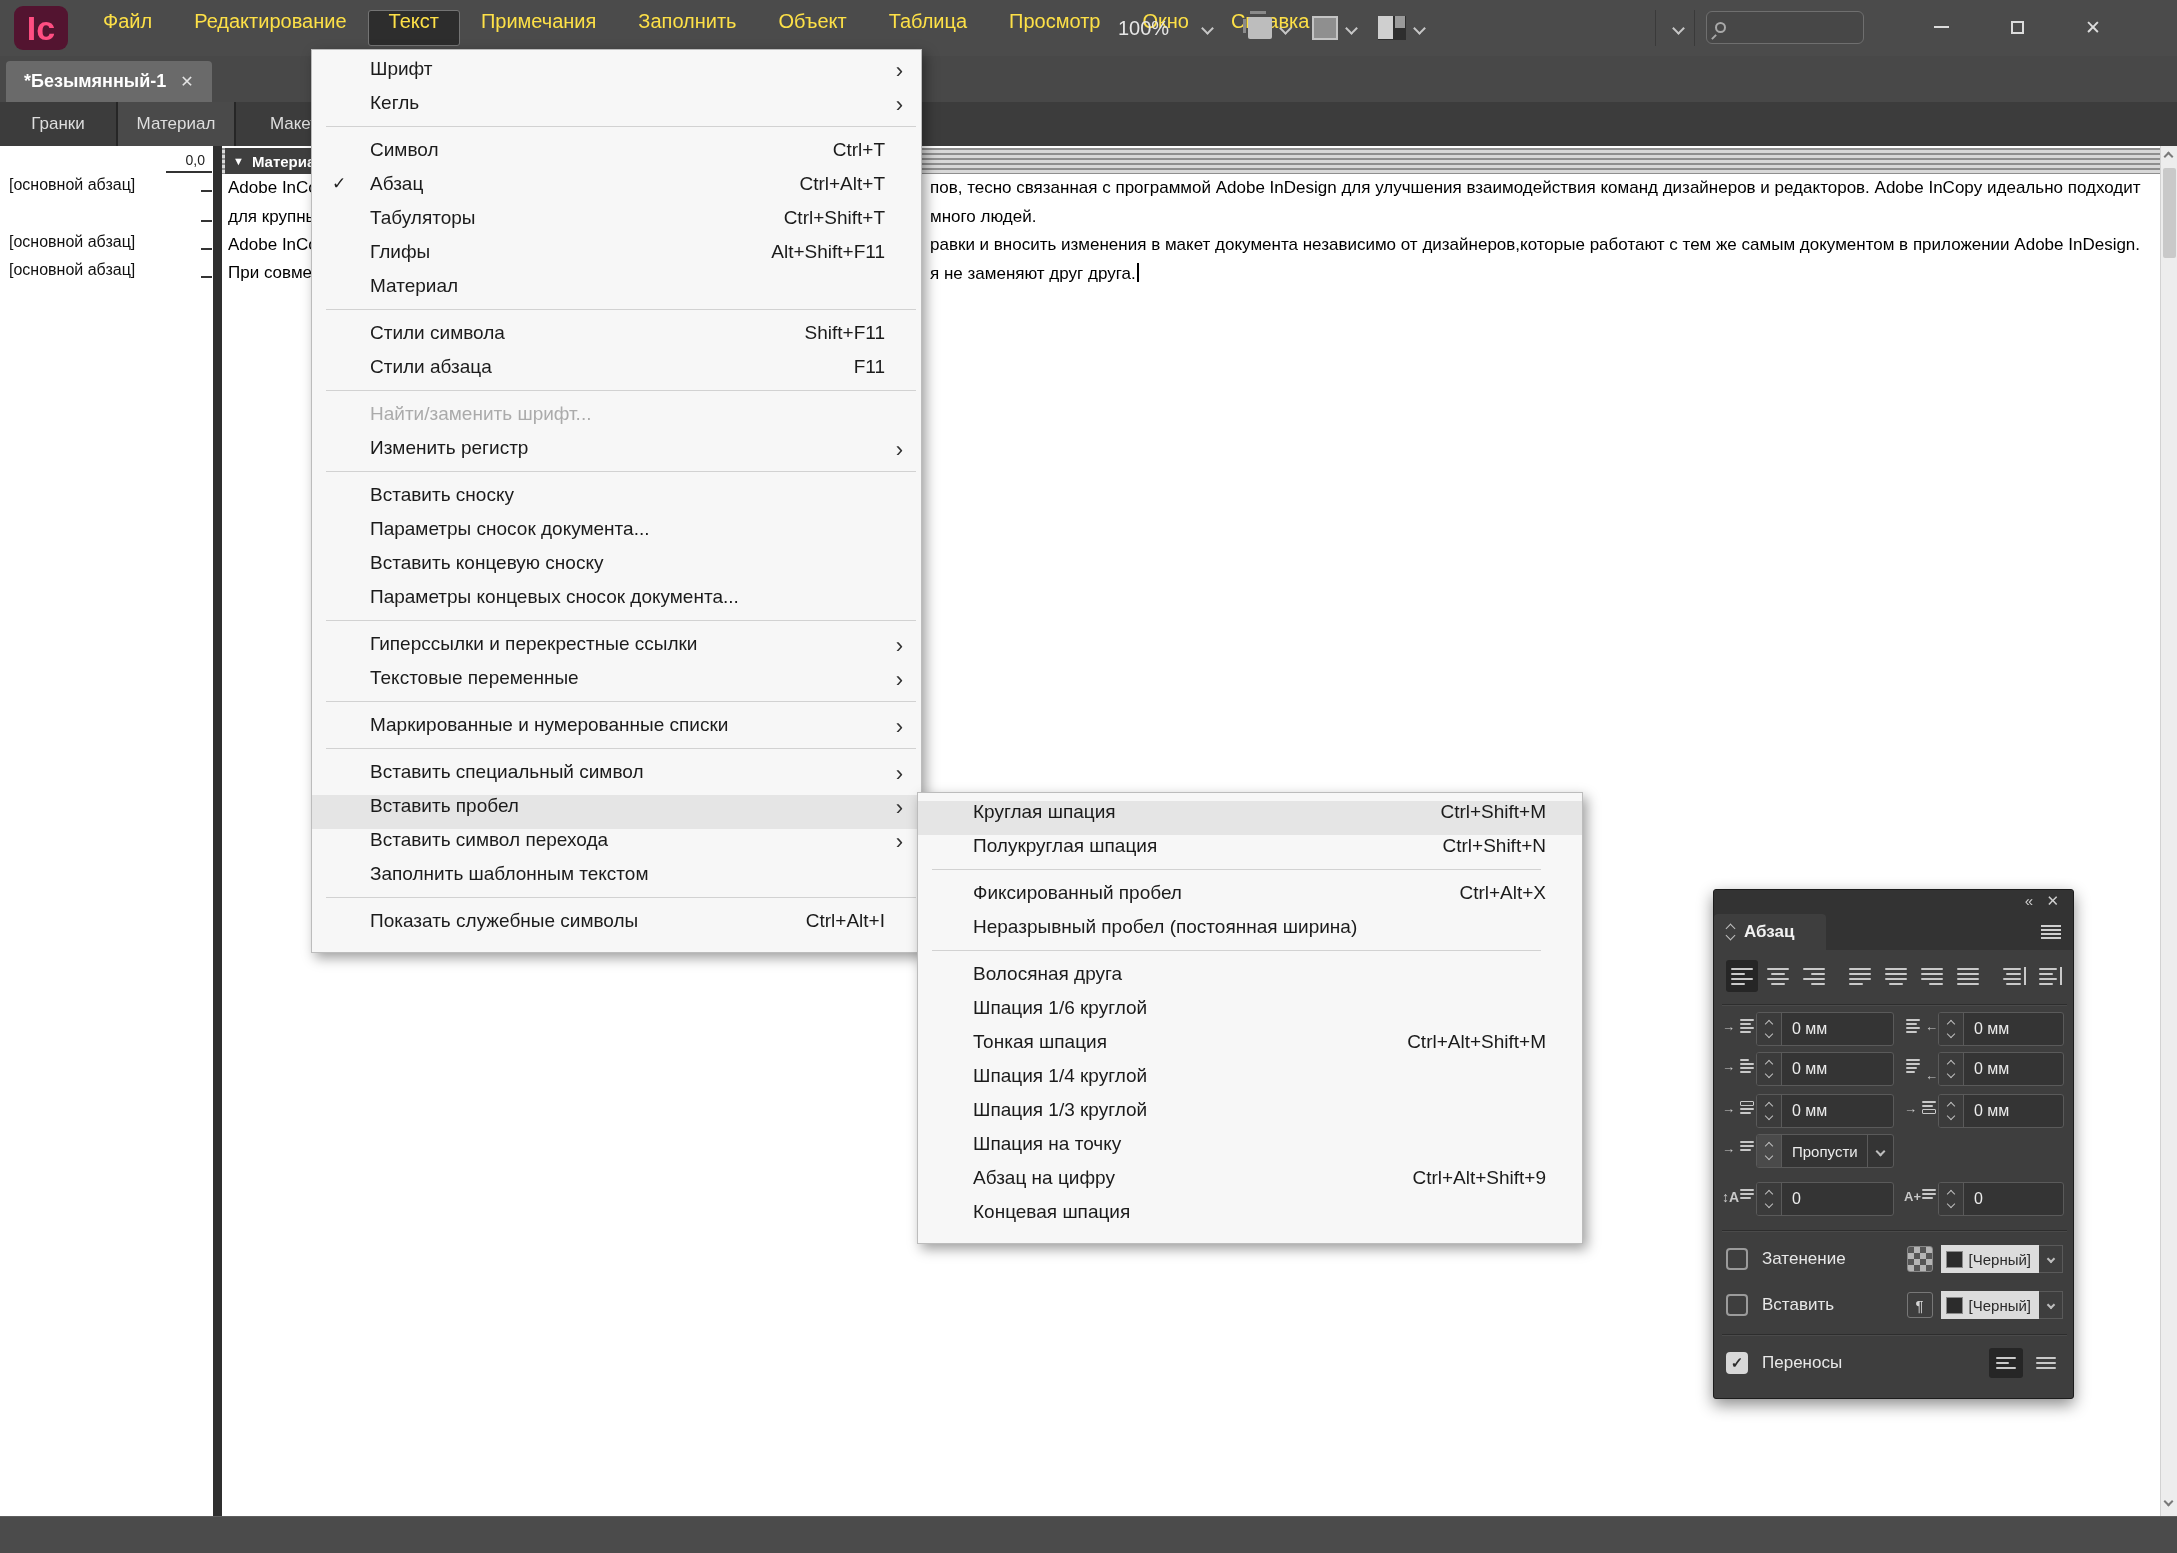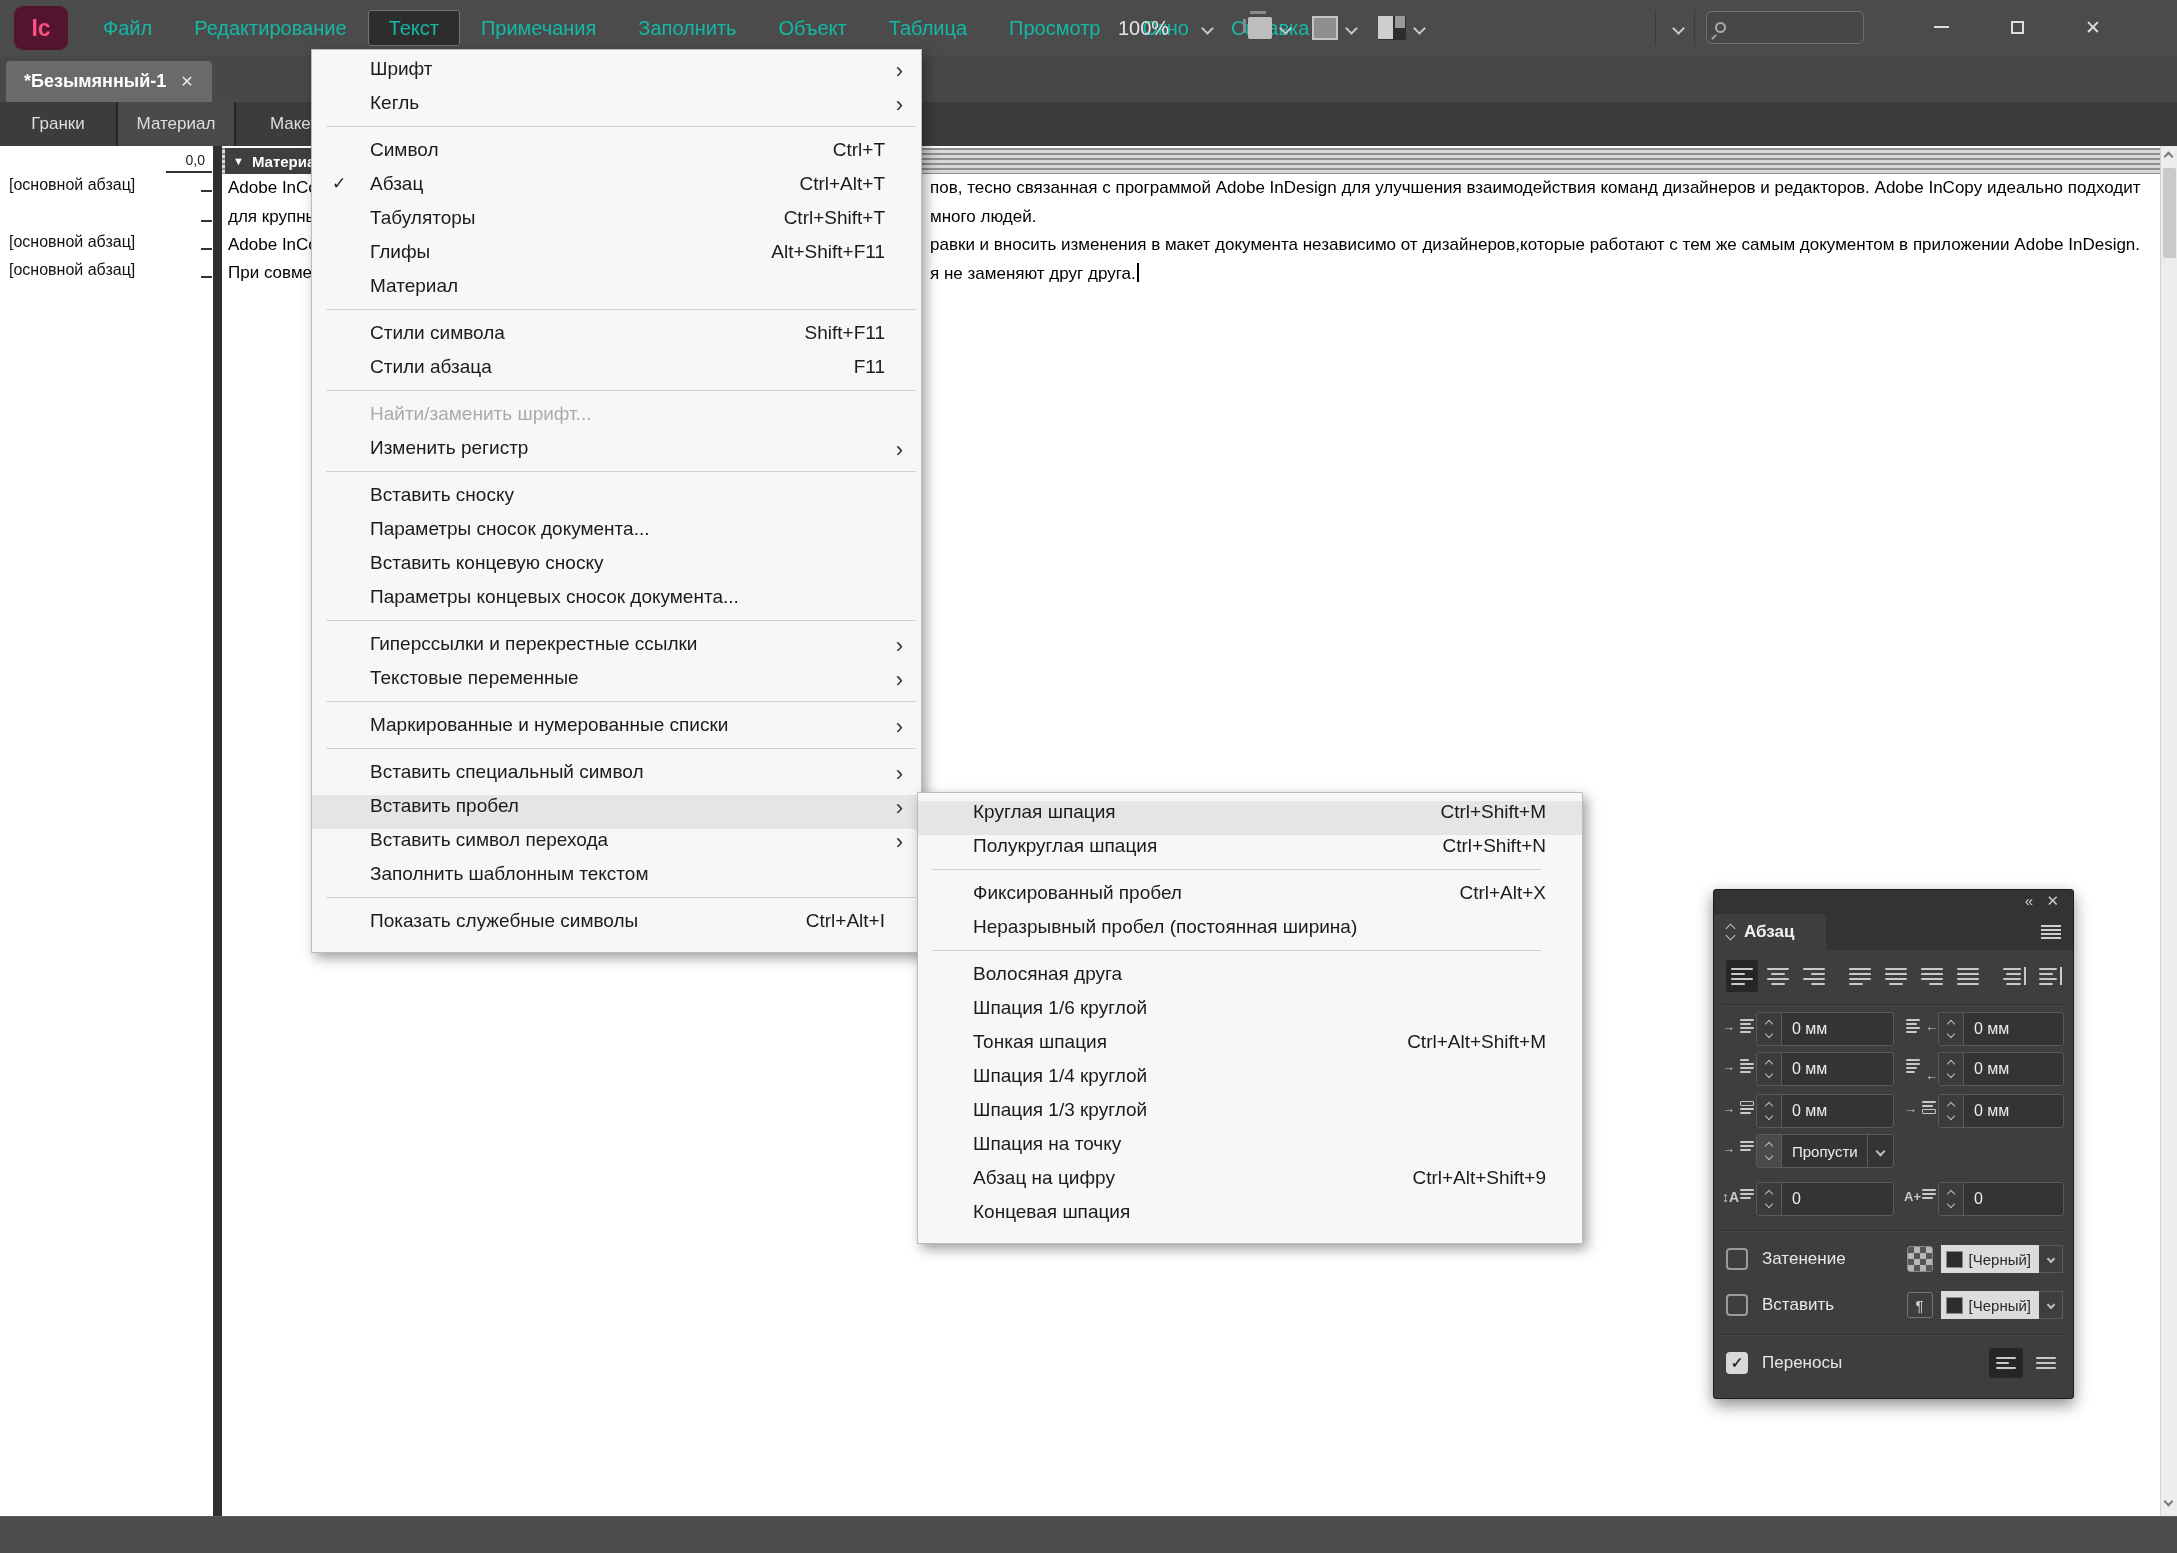--- a/index.html
+++ b/index.html
@@ -1,23 +1,23 @@
 <!DOCTYPE html>
 <html><head>
 <meta charset="utf-8">
 <style>
   * { margin:0; padding:0; box-sizing:border-box; }
   html,body { width:2177px; height:1553px; overflow:hidden; }
   body { font-family:"Liberation Sans", sans-serif; background:#4b4b4b; position:relative; }
 
   
   .titlebar { position:absolute; left:0; top:0; width:2177px; height:56px; background:#4b4b4b; display:flex; align-items:center; }
-  .logo { position:absolute; left:14px; top:6px; width:54px; height:44px; background:#531430; border-radius:9px; color:#ff4e82; font-weight:bold; font-size:23px; display:flex; align-items:center; justify-content:center; }
+  .logo { position:absolute; left:14px; top:6px; width:54px; height:44px; background:#531430; border-radius:9px; color:#ff4e82; font-weight:bold; font-size:34px; display:flex; align-items:center; justify-content:center; }
   .mb-items { position:absolute; left:82px; top:0; height:56px; display:flex; align-items:center; }
-  .mb-item { height:36px; display:flex; align-items:center; padding:0 21px; color:#14b8a6; font-size:20px; border-radius:3px; }
+  .mb-item { height:36px; display:flex; padding:0 21px; color:#fde047; font-size:20px; border-radius:3px; }
   .mb-item[data-active="true"] { background:#2d2d2d; box-shadow:inset 0 0 0 1px #747474; }
   .zoomctl { position:absolute; left:1118px; top:10px; height:36px; display:flex; align-items:center; gap:34px; color:#e6e6e6; font-size:20px; }
   .chv { display:inline-block; width:9px; height:9px; border-right:2px solid #c6c6c6; border-bottom:2px solid #c6c6c6; transform:rotate(45deg); }
   .chv.up { transform:rotate(-135deg); }
   .tool-icons { position:absolute; left:1248px; top:10px; height:36px; display:flex; align-items:center; gap:14px; }
   .ti { display:flex; align-items:center; gap:9px; margin-right:8px; }
   .ti-sq { width:24px; height:22px; background:#bdbdbd; border-radius:2px; position:relative; }
   .ti-sq.dots::before { content:""; position:absolute; left:-5px; top:2px; width:3px; height:14px; background:#8a8a8a; }
   .ti-sq.dots::after { content:""; position:absolute; left:2px; top:-6px; width:16px; height:3px; background:#8a8a8a; }
   .ti-frame { width:26px; height:24px; border:2px solid #c4c4c4; position:relative; background:#8f8f8f; }

